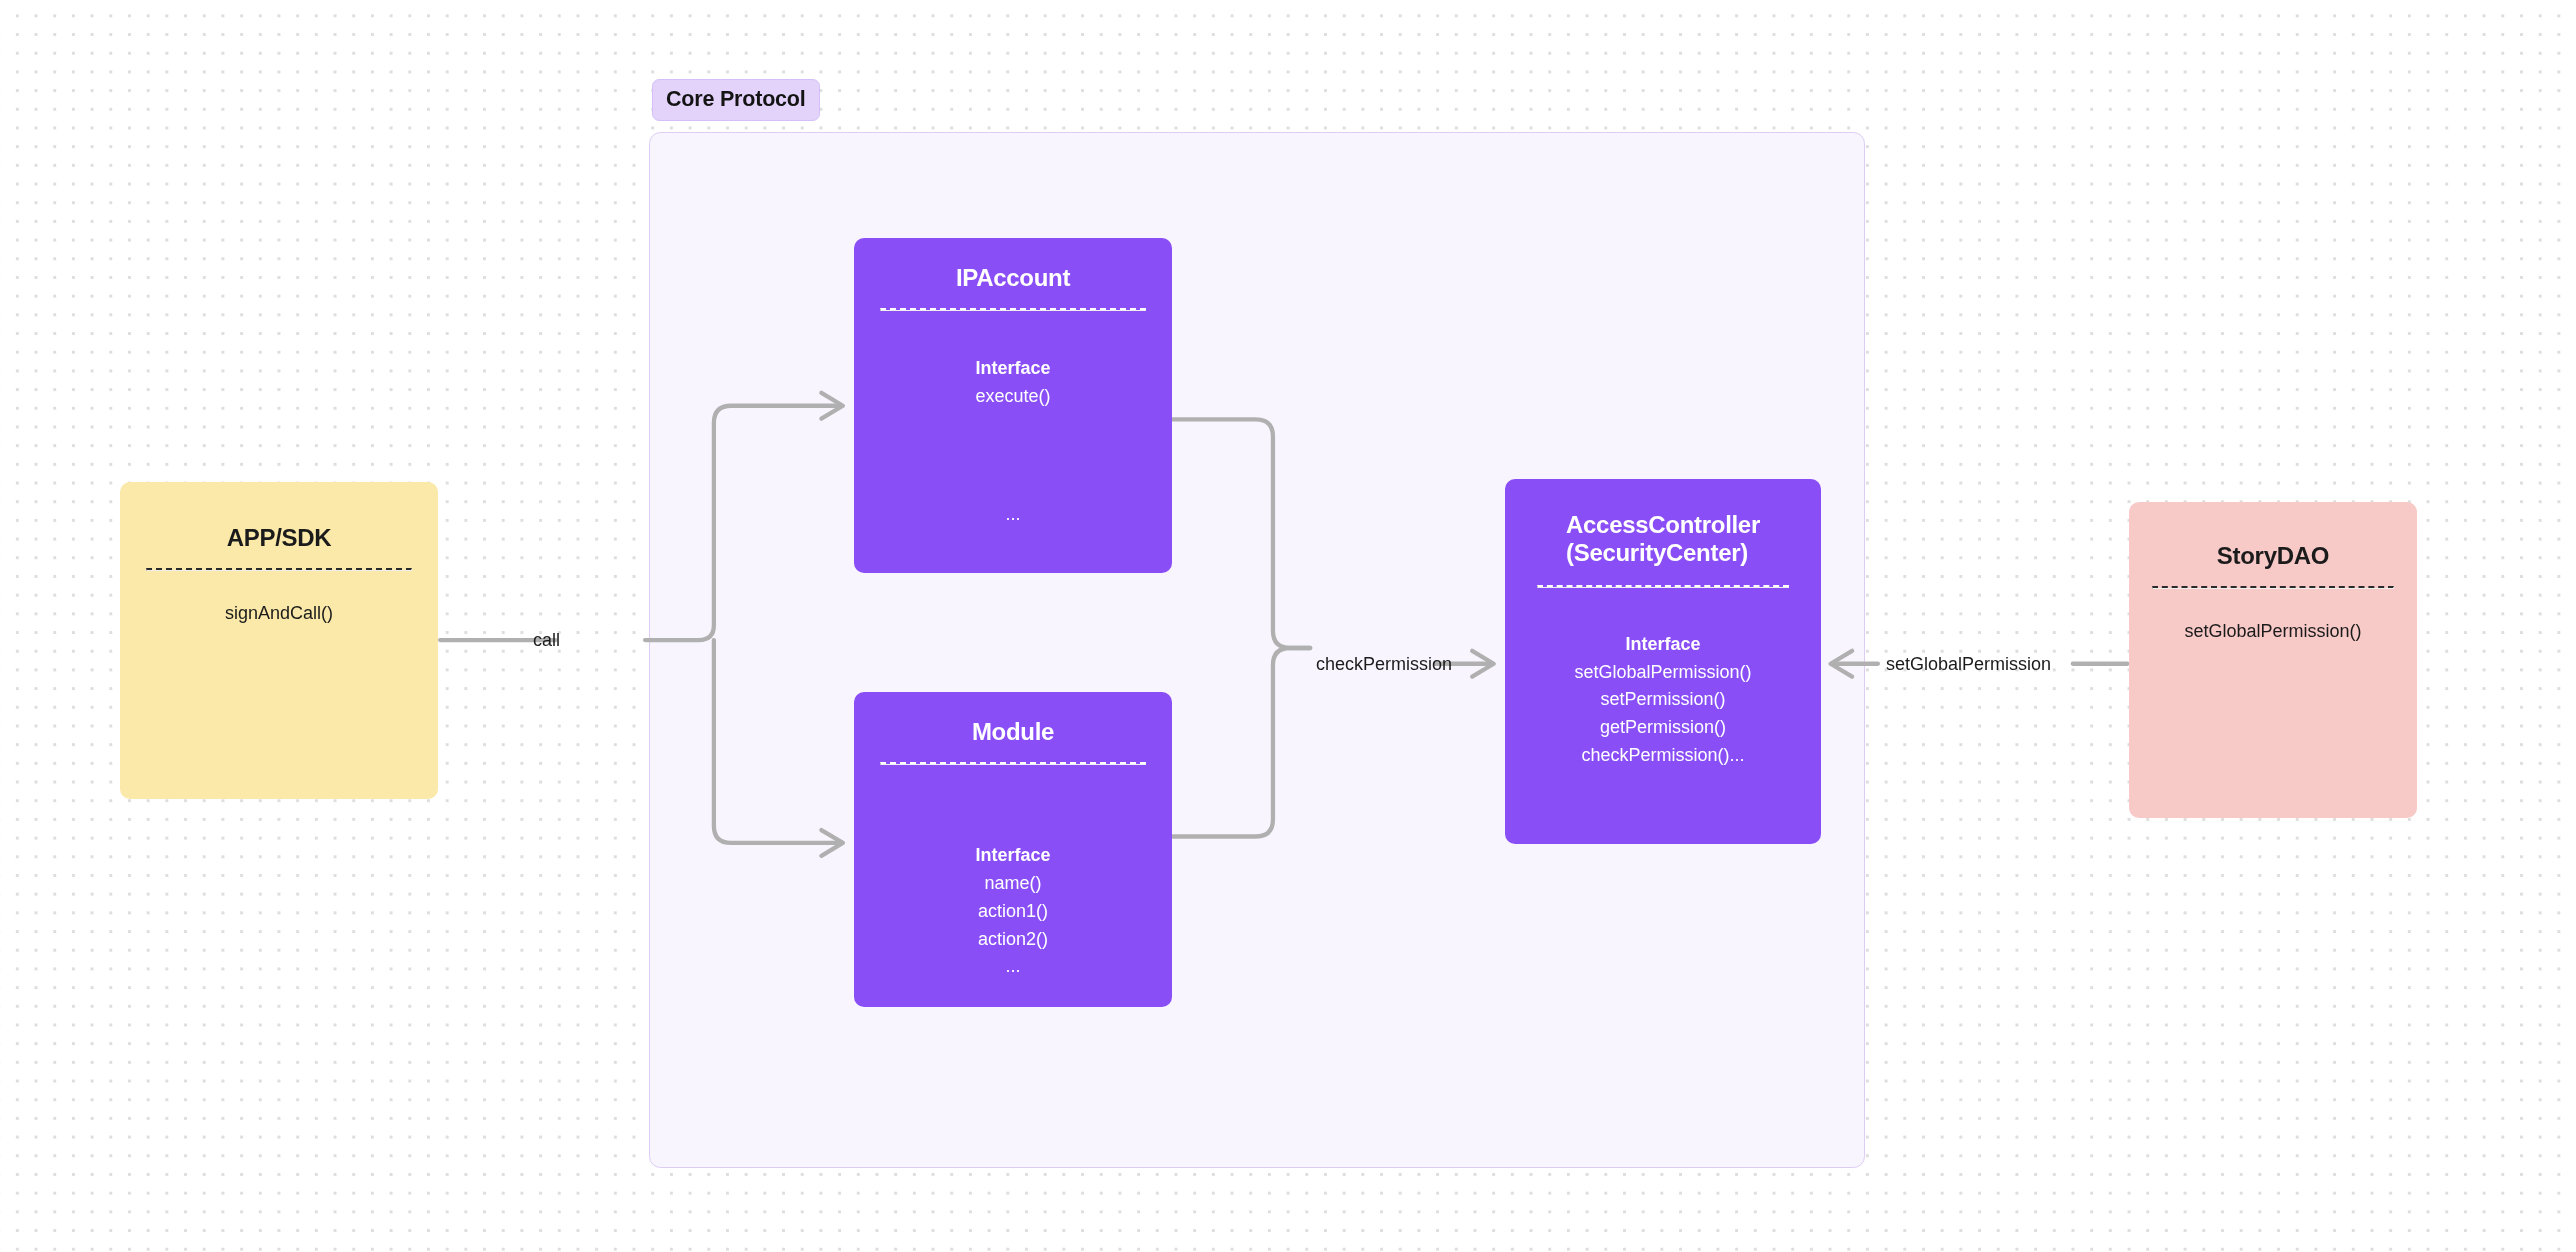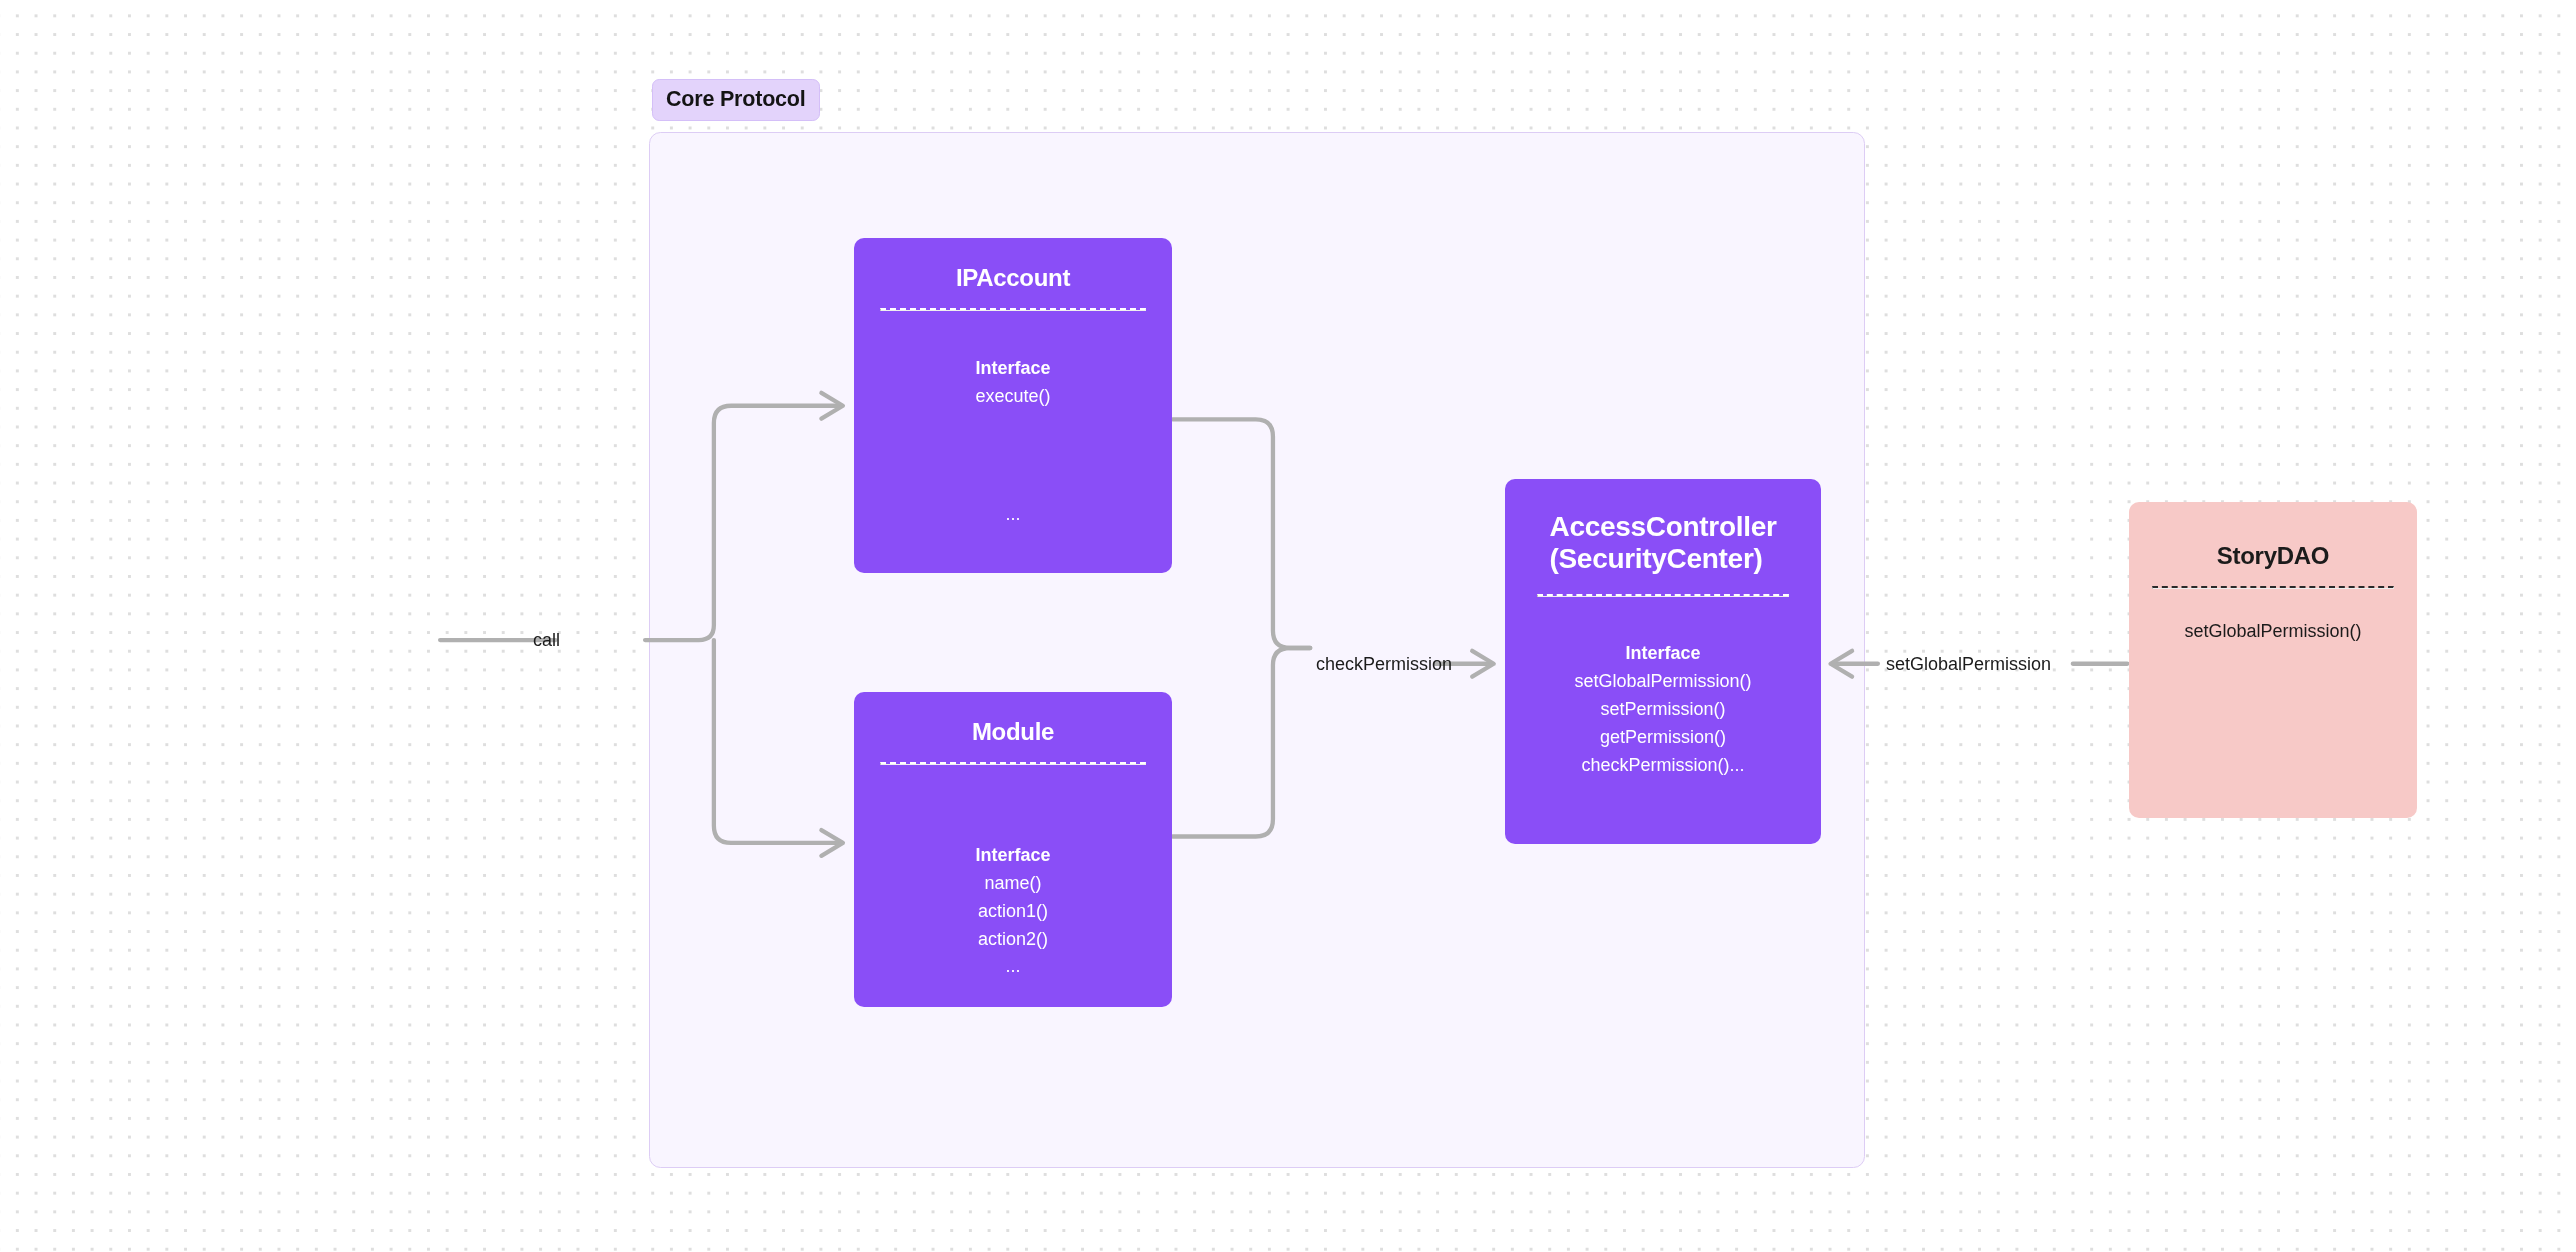--- a/index.html
+++ b/index.html
@@ -115,21 +115,21 @@
 
   #node-ipaccount .title   { font-size: 24px; margin-top: 26px; }
   #node-ipaccount .divider { margin-top: 16px; }
   #node-ipaccount .body    { font-size: 18px; margin-top: 44px; }
   #node-ipaccount .dots    { margin-top: 90px; }
 
   #node-module .title   { font-size: 24px; margin-top: 26px; }
   #node-module .divider { margin-top: 16px; }
   #node-module .body    { font-size: 18px; margin-top: 77px; }
 
-  #node-access .title   { font-size: 28px; margin-top: 32px; }
+  #node-access .title   { font-size: 24px; margin-top: 32px; }
   #node-access .divider { margin-top: 18px; width: 79%; }
   #node-access .body    { font-size: 18px; margin-top: 43px; }
 
   #node-storydao .title   { font-size: 24px; margin-top: 40px; }
   #node-storydao .divider { margin-top: 16px; }
   #node-storydao .body    { font-size: 18px; margin-top: 29px; }
 
   
   #edges {
     position: absolute;
@@ -193,20 +193,27 @@
       <path class="edge-head" d="M 2054 908 L 2084 926 L 2054 944"></path>
     </g>
 
     <g>
       <path class="edge-path" d="M 2968 926 L 2892 926"></path>
       <path class="edge-path" d="M 2620 926 L 2560 926"></path>
       <path class="edge-head" d="M 2584 908 L 2554 926 L 2584 944"></path>
     </g>
   </svg>
 
+  <div class="node yellow" id="node-appsdk">
+    <div class="title">APP/SDK</div>
+    <hr class="divider">
+    <div class="body">
+      <div>signAndCall()</div>
+    </div>
+  </div>
 
   <div class="node purple" id="node-ipaccount">
     <div class="title">IPAccount</div>
     <hr class="divider">
     <div class="body">
       <div class="iface">Interface</div>
       <div>execute()</div>
       <span class="dots">...</span>
     </div>
   </div>

